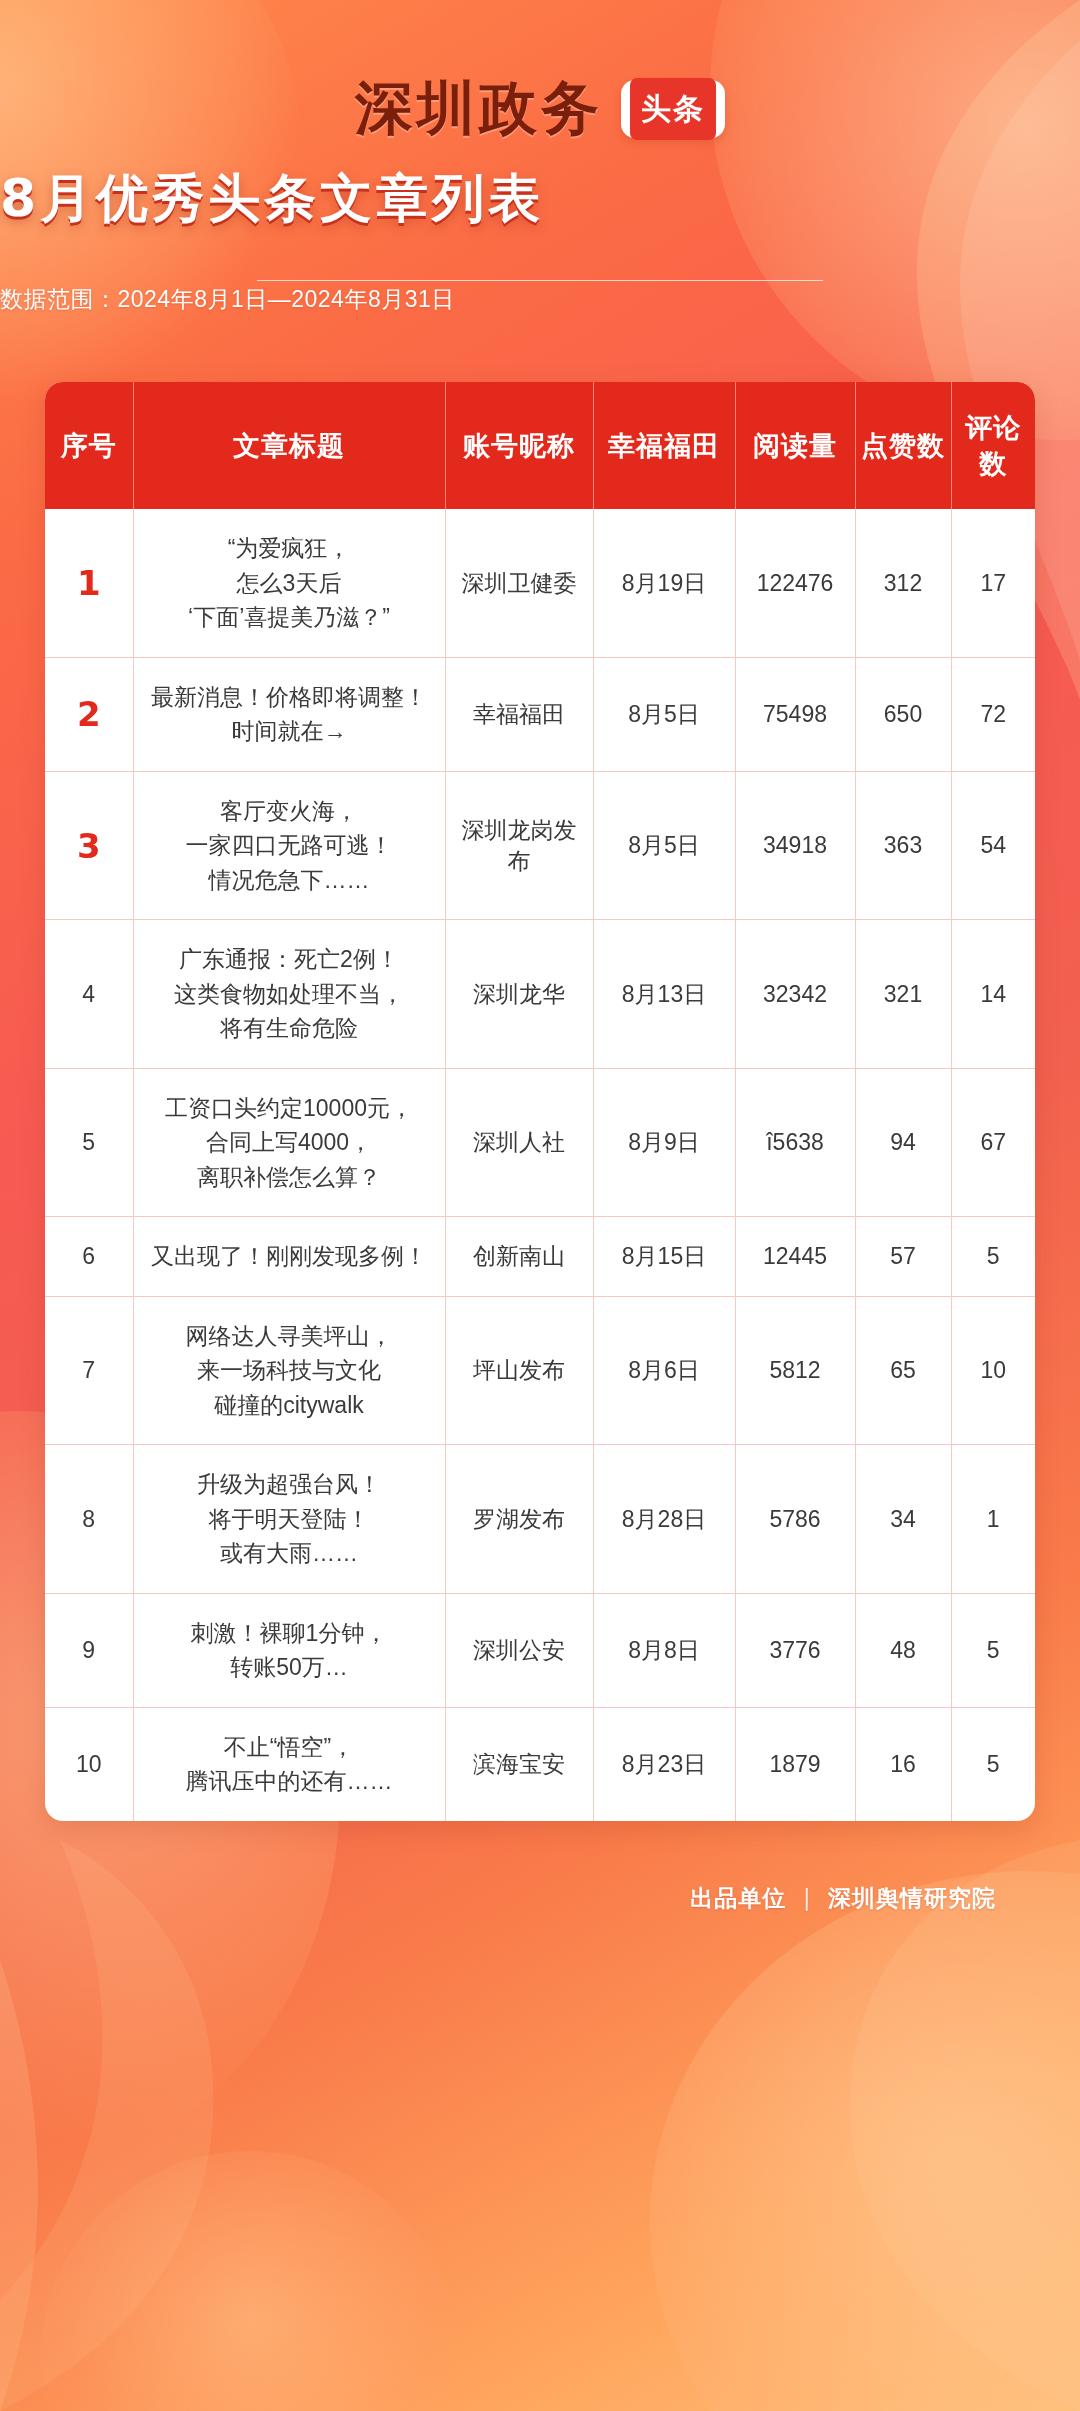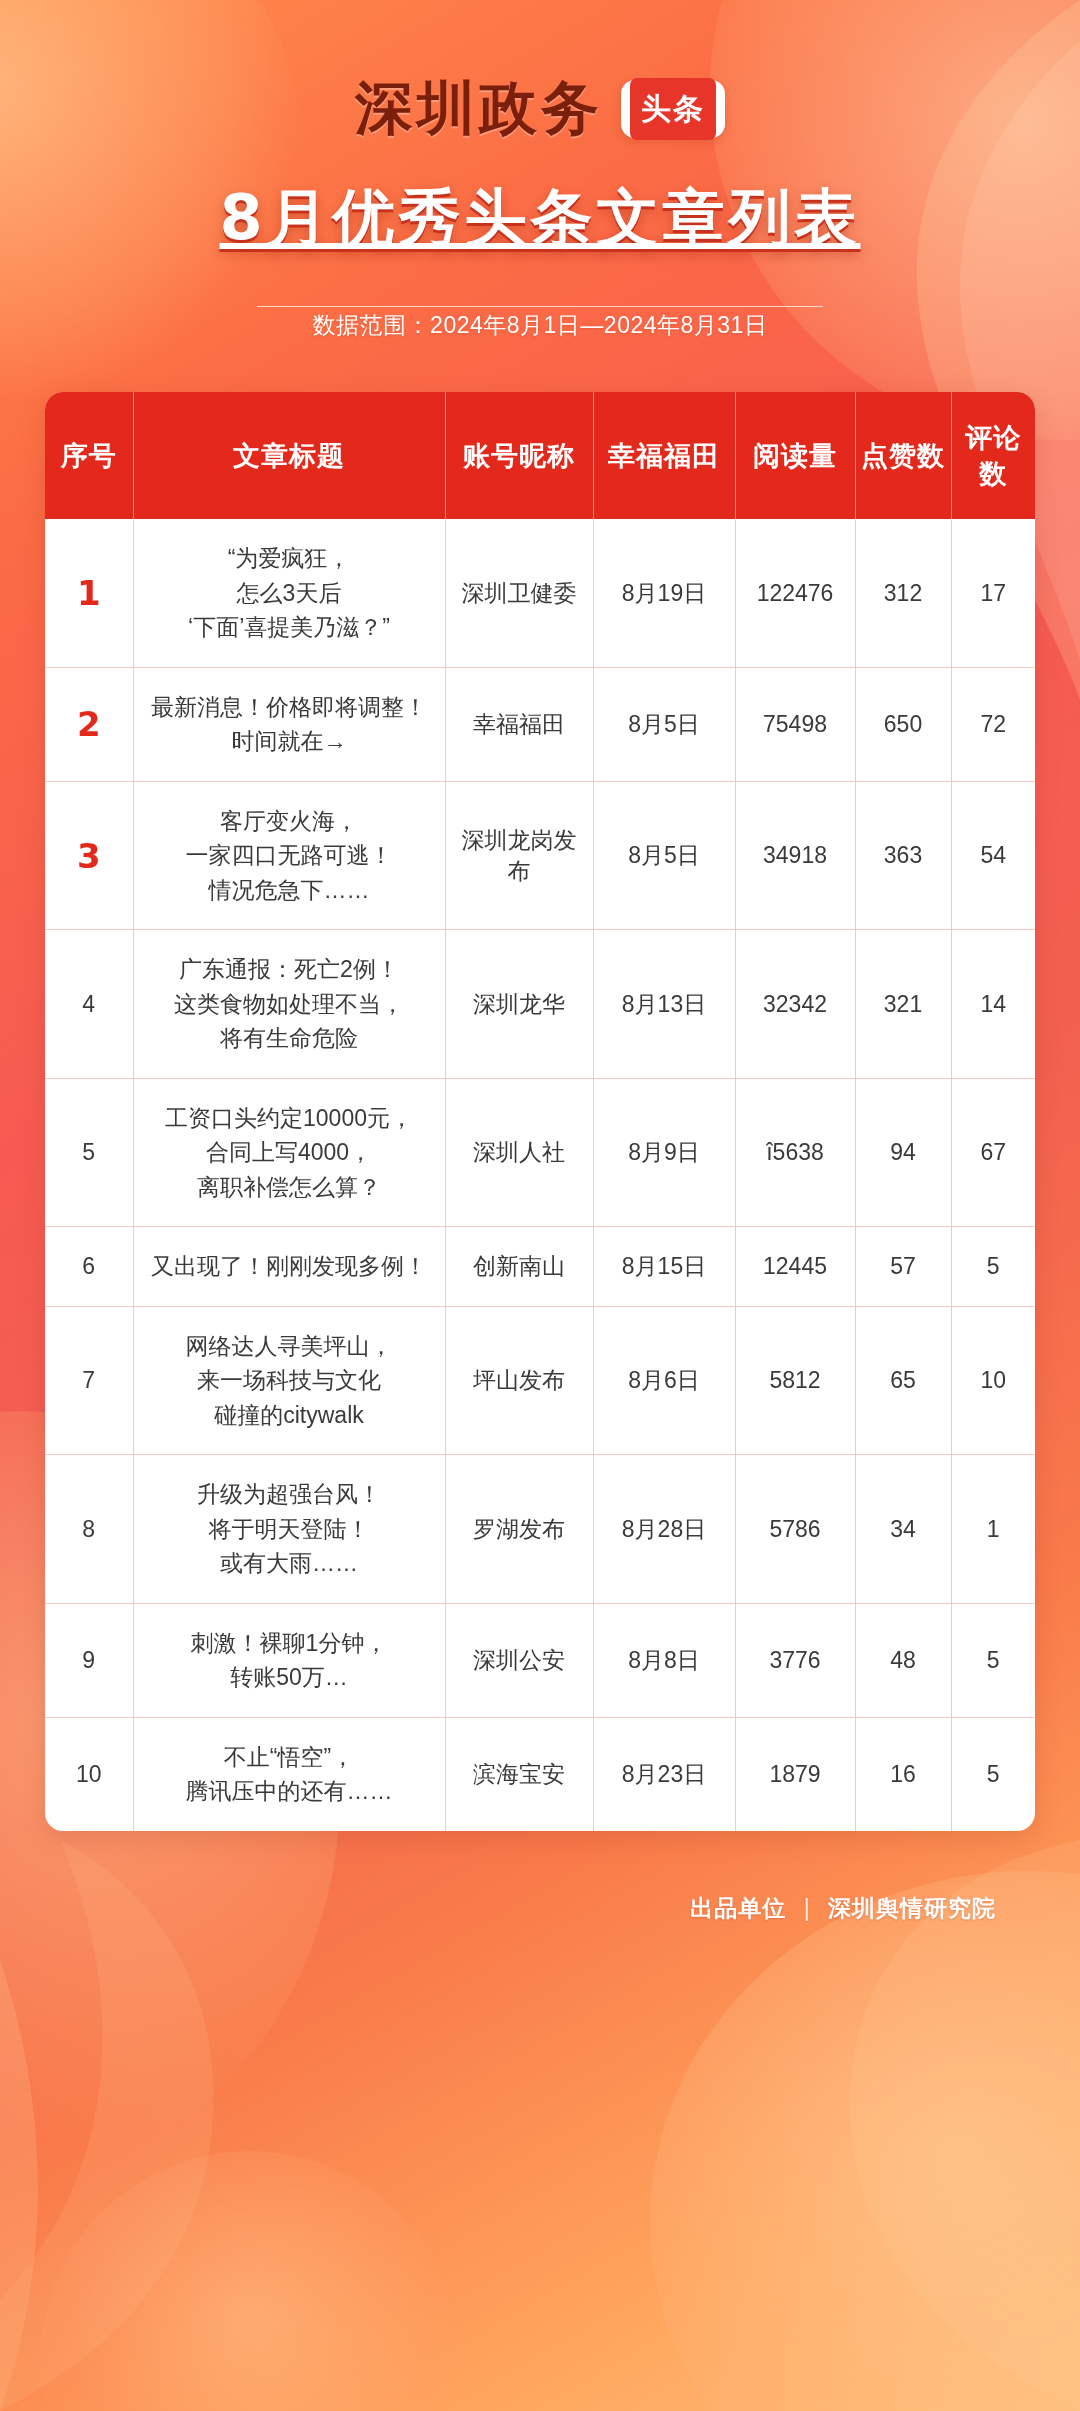--- a/index.html
+++ b/index.html
@@ -59,21 +59,21 @@
   }
 
   .content {
     position: relative;
     z-index: 3;
   }
 
   
   .header {
     padding-top: 70px;
-    text-align: center;
+    text-align: left;
   }
   .title-row {
     display: flex;
     align-items: center;
     justify-content: center;
     gap: 18px;
   }
   .title-main {
     font-family: "DejaVu Sans", "Liberation Sans", sans-serif;
     font-weight: bold;
@@ -117,47 +117,46 @@
   }
   .badge::after {
     content: "";
     position: absolute;
     bottom: 7px; left: 12px; right: 12px;
     height: 3px;
     background: #e8352a;
     border-radius: 2px;
   }
   .title-sub {
-    margin-top: 28px;
+    margin-top: 16px;
     font-family: "DejaVu Sans", "Liberation Sans", sans-serif;
     font-weight: bold;
-    font-size: 62px;
+    font-size: 52px;
     letter-spacing: 4px;
     color: #ffffff;
     text-shadow: 0 3px 0 #c8321d, 0 5px 12px rgba(140,30,10,0.35);
-    text-decoration: underline;
   }
   .divider {
     width: 566px;
     height: 1px;
     margin: 46px auto 0;
     background: rgba(255,255,255,0.72);
   }
   .meta {
     color: #ffffff;
     font-size: 23px;
     line-height: 1.62;
     letter-spacing: 0.5px;
     text-shadow: 0 1px 2px rgba(160,50,20,0.25);
   }
 
   
   .card {
     width: 990px;
-    margin: 48px auto 0;
+    margin: 64px auto 0;
     background: #ffffff;
     border-radius: 18px;
     box-shadow: 0 8px 26px rgba(150,45,20,0.18);
     overflow: hidden;
   }
   table.rank {
     width: 100%;
     border-collapse: collapse;
     table-layout: fixed;
   }

